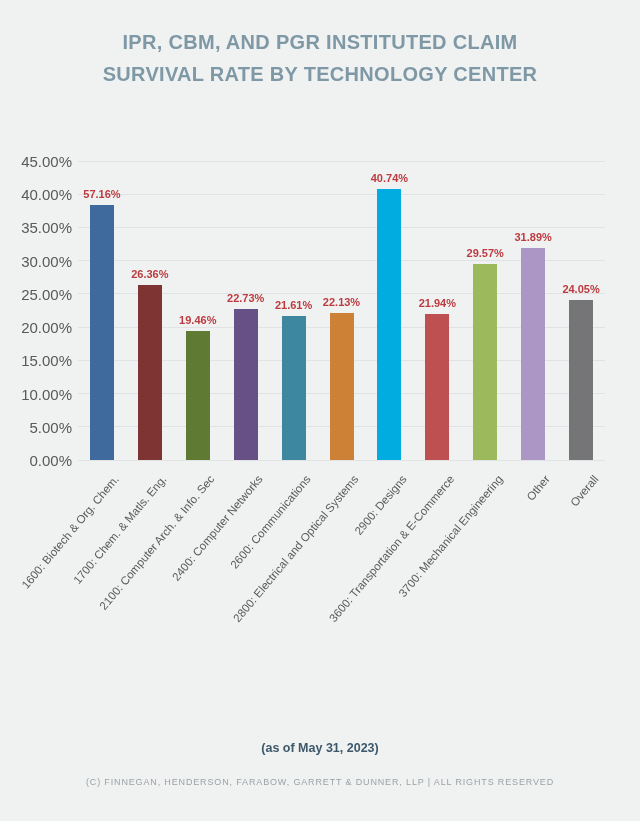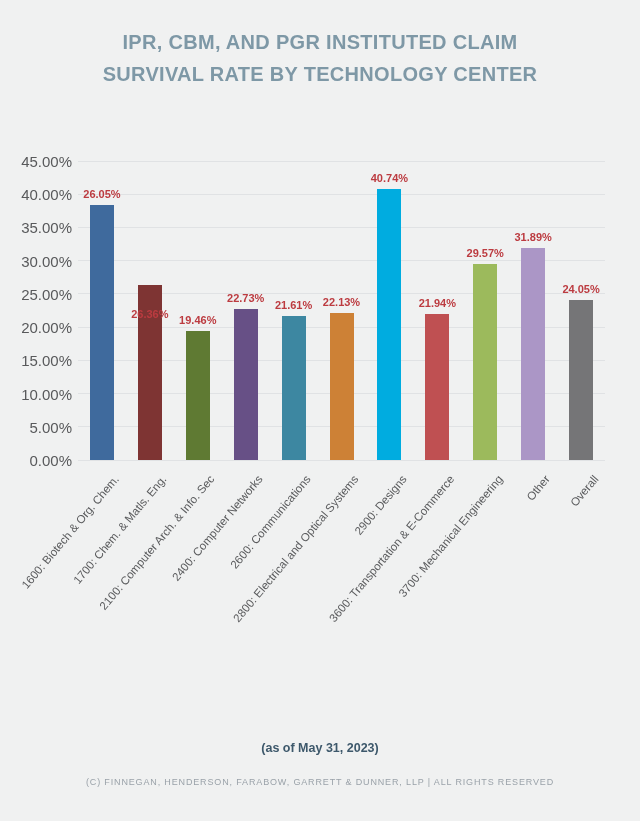--- a/index.html
+++ b/index.html
@@ -74,23 +74,23 @@
         <div class="gridline" style="top: 265.278px;"></div>
         <div class="gridline" style="top: 232.056px;"></div>
         <div class="gridline" style="top: 198.833px;"></div>
         <div class="gridline" style="top: 165.611px;"></div>
         <div class="gridline" style="top: 132.389px;"></div>
         <div class="gridline" style="top: 99.1667px;"></div>
         <div class="gridline" style="top: 65.9444px;"></div>
         <div class="gridline" style="top: 32.7222px;"></div>
         <div class="gridline" style="top: -0.5px;"></div>
         <div class="bar" style="left: 11.9545px; width: 24px; height: 254.814px; background: rgb(63, 106, 157);"></div>
-        <div class="val-label" style="left: -11.0455px; top: 27.1856px;">26.05%</div>
+        <div class="val-label" style="left: -11.0455px; top: 27.1856px;">57.16%</div>
         <div class="bar" style="left: 59.8636px; width: 24px; height: 175.148px; background: rgb(126, 52, 51);"></div>
-        <div class="val-label" style="left: 36.8636px; top: 106.852px; margin-top: 40px;">26.36%</div>
+        <div class="val-label" style="left: 36.8636px; top: 106.852px;">26.36%</div>
         <div class="bar" style="left: 107.773px; width: 24px; height: 129.301px; background: rgb(95, 122, 51);"></div>
         <div class="val-label" style="left: 84.7727px; top: 152.699px; text-align: center;">19.46%</div>
         <div class="bar" style="left: 155.682px; width: 24px; height: 151.028px; background: rgb(103, 80, 134);"></div>
         <div class="val-label" style="left: 132.682px; top: 130.972px;">22.73%</div>
         <div class="bar" style="left: 203.591px; width: 24px; height: 143.586px; background: rgb(61, 135, 161);"></div>
         <div class="val-label" style="left: 180.591px; top: 138.414px; text-align: center;">21.61%</div>
         <div class="bar" style="left: 251.5px; width: 24px; height: 147.042px; background: rgb(205, 129, 54);"></div>
         <div class="val-label" style="left: 228.5px; top: 134.958px;">22.13%</div>
         <div class="bar" style="left: 299.409px; width: 24px; height: 270.695px; background: rgb(0, 172, 224);"></div>
         <div class="val-label" style="left: 276.409px; top: 11.3053px;">40.74%</div>

